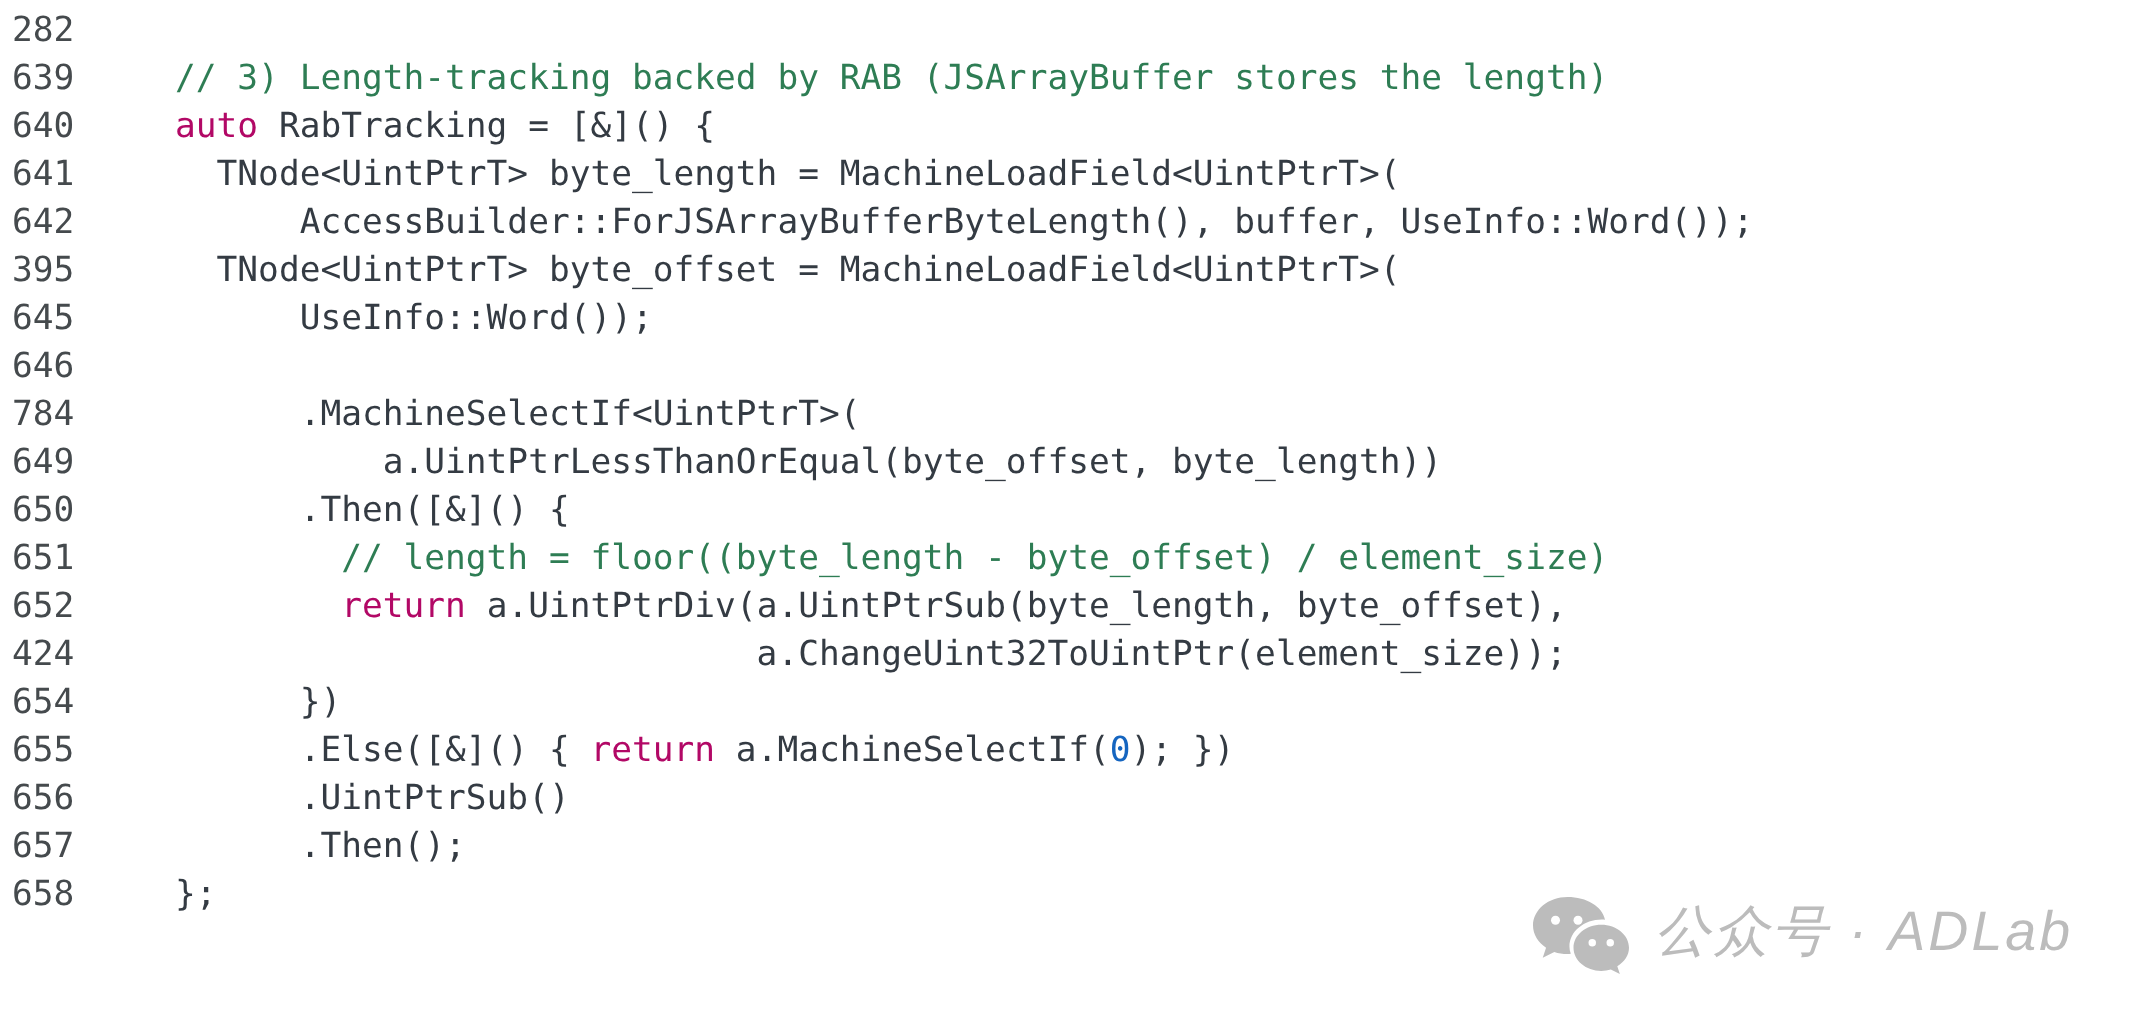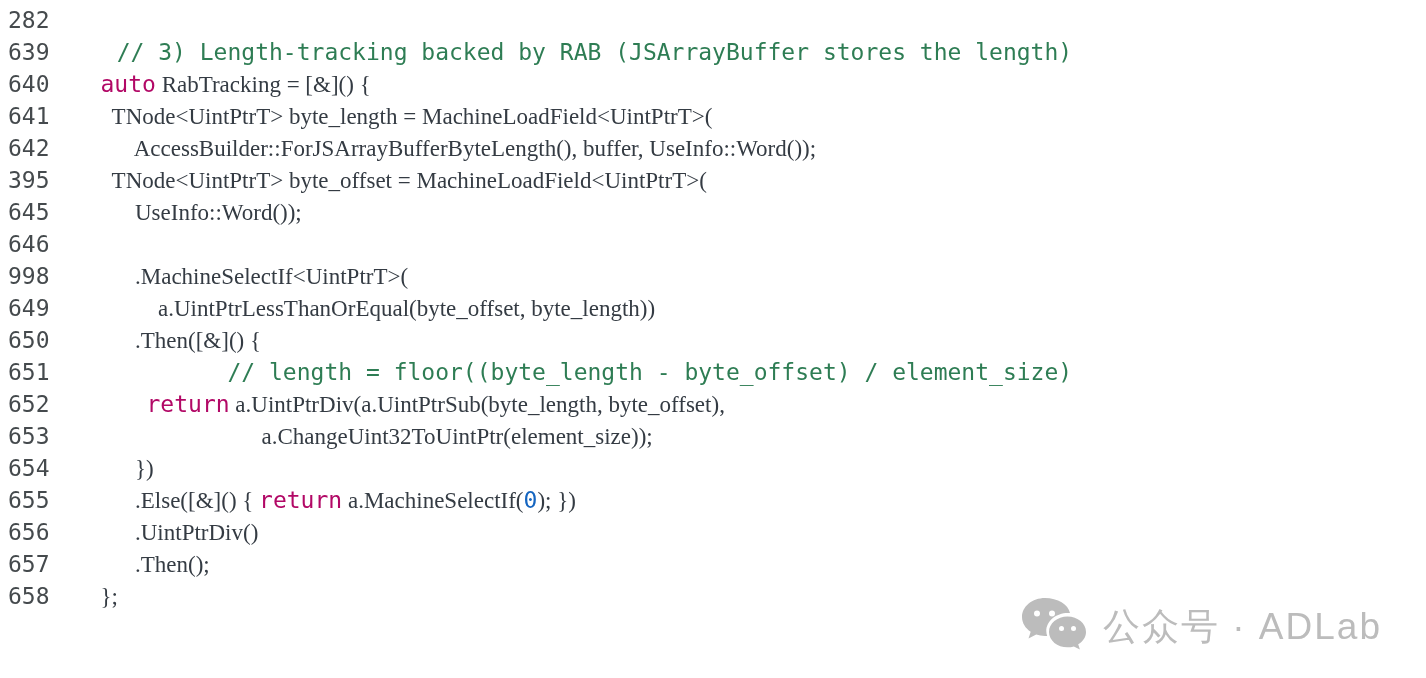--- a/index.html
+++ b/index.html
@@ -18,60 +18,61 @@
     font-size: 23px;
     white-space: pre;
   }
   .line-number {
     display: inline-block;
     width: 81px;
     padding-left: 8px;
     color: var(--line-number, #454a4d);
     box-sizing: content-box;
   }
-  .tok-plain   { color: var(--plain, #343b43); font-family: Liberation Serif, serif; }
+  .tok-plain   { color: var(--plain, #343b43); }
   .tok-comment { color: var(--comment, #2e7d54); }
   .tok-keyword { color: var(--keyword, #b20866); }
   .tok-number  { color: var(--number, #1565c0); }
   .watermark {
     position: absolute;
     right: 44px;
     bottom: 26px;
     display: flex;
-    align-items: flex-end;
+    align-items: flex-start;
     gap: 16px;
     color: var(--watermark, #bcbcbc);
     font-family: "Liberation Sans", sans-serif;
     font-size: 37px;
     letter-spacing: 2px;
     user-select: none;
+    font-style: italic;
   }
   .watermark .wm-icon { display: inline-flex; }
 </style>
 </head>
 <body>
 
 <div class="code-area" id="code-area">
     <div class="code-line"><span class="line-number">282</span><span class="line-code"></span></div>
     <div class="code-line"><span class="line-number">639</span><span class="line-code"><span class="tok-comment">  // 3) Length-tracking backed by RAB (JSArrayBuffer stores the length)</span></span></div>
     <div class="code-line"><span class="line-number">640</span><span class="line-code"><span class="tok-plain">  </span><span class="tok-keyword">auto</span><span class="tok-plain"> RabTracking = [&amp;]() {</span></span></div>
     <div class="code-line"><span class="line-number">641</span><span class="line-code"><span class="tok-plain">    TNode&lt;UintPtrT&gt; byte_length = MachineLoadField&lt;UintPtrT&gt;(</span></span></div>
     <div class="code-line"><span class="line-number">642</span><span class="line-code"><span class="tok-plain">        AccessBuilder::ForJSArrayBufferByteLength(), buffer, UseInfo::Word());</span></span></div>
     <div class="code-line"><span class="line-number">395</span><span class="line-code"><span class="tok-plain">    TNode&lt;UintPtrT&gt; byte_offset = MachineLoadField&lt;UintPtrT&gt;(</span></span></div>
     <div class="code-line"><span class="line-number">645</span><span class="line-code"><span class="tok-plain">        UseInfo::Word());</span></span></div>
     <div class="code-line"><span class="line-number">646</span><span class="line-code"></span></div>
-    <div class="code-line"><span class="line-number">998</span><span class="line-code"><span class="tok-plain">        .MachineSelectIf&lt;UintPtrT&gt;(</span></span></div>
+    <div class="code-line"><span class="line-number">784</span><span class="line-code"><span class="tok-plain">        .MachineSelectIf&lt;UintPtrT&gt;(</span></span></div>
     <div class="code-line"><span class="line-number">649</span><span class="line-code"><span class="tok-plain">            a.UintPtrLessThanOrEqual(byte_offset, byte_length))</span></span></div>
     <div class="code-line"><span class="line-number">650</span><span class="line-code"><span class="tok-plain">        .Then([&amp;]() {</span></span></div>
     <div class="code-line"><span class="line-number">651</span><span class="line-code"><span class="tok-comment">          // length = floor((byte_length - byte_offset) / element_size)</span></span></div>
     <div class="code-line"><span class="line-number">652</span><span class="line-code"><span class="tok-plain">          </span><span class="tok-keyword">return</span><span class="tok-plain"> a.UintPtrDiv(a.UintPtrSub(byte_length, byte_offset),</span></span></div>
-    <div class="code-line"><span class="line-number">653</span><span class="line-code"><span class="tok-plain">                              a.ChangeUint32ToUintPtr(element_size));</span></span></div>
+    <div class="code-line"><span class="line-number">424</span><span class="line-code"><span class="tok-plain">                              a.ChangeUint32ToUintPtr(element_size));</span></span></div>
     <div class="code-line"><span class="line-number">654</span><span class="line-code"><span class="tok-plain">        })</span></span></div>
     <div class="code-line"><span class="line-number">655</span><span class="line-code"><span class="tok-plain">        .Else([&amp;]() { </span><span class="tok-keyword">return</span><span class="tok-plain"> a.MachineSelectIf(</span><span class="tok-number">0</span><span class="tok-plain">); })</span></span></div>
-    <div class="code-line"><span class="line-number">656</span><span class="line-code"><span class="tok-plain">        .UintPtrDiv()</span></span></div>
+    <div class="code-line"><span class="line-number">656</span><span class="line-code"><span class="tok-plain">        .UintPtrSub()</span></span></div>
     <div class="code-line"><span class="line-number">657</span><span class="line-code"><span class="tok-plain">        .Then();</span></span></div>
     <div class="code-line"><span class="line-number">658</span><span class="line-code"><span class="tok-plain">  };</span></span></div>
   </div>
 
 <div class="watermark">
   <span class="wm-icon">
     <svg width="66" height="56" viewBox="0 0 66 56" aria-hidden="true">
       <g fill="#bcbcbc">
         <path d="M24 2C11.3 2 1 10.5 1 21c0 6 3.4 11.3 8.7 14.8l-2.2 6.7 7.7-3.9c2.7.9 5.6 1.4 8.8 1.4.7 0 1.5 0 2.2-.1-.6-1.6-.9-3.2-.9-4.9 0-10 9.7-18 21.6-18 .7 0 1.4 0 2.1.1C47.3 8.4 36.7 2 24 2z"></path>
         <path d="M46.5 20.5c-10.2 0-18.5 6.9-18.5 15.4 0 8.5 8.3 15.4 18.5 15.4 2.2 0 4.4-.3 6.4-.9l6 3-1.7-5.2c4.7-2.8 7.8-7.2 7.8-12.3 0-8.5-8.3-15.4-18.5-15.4z"></path>

